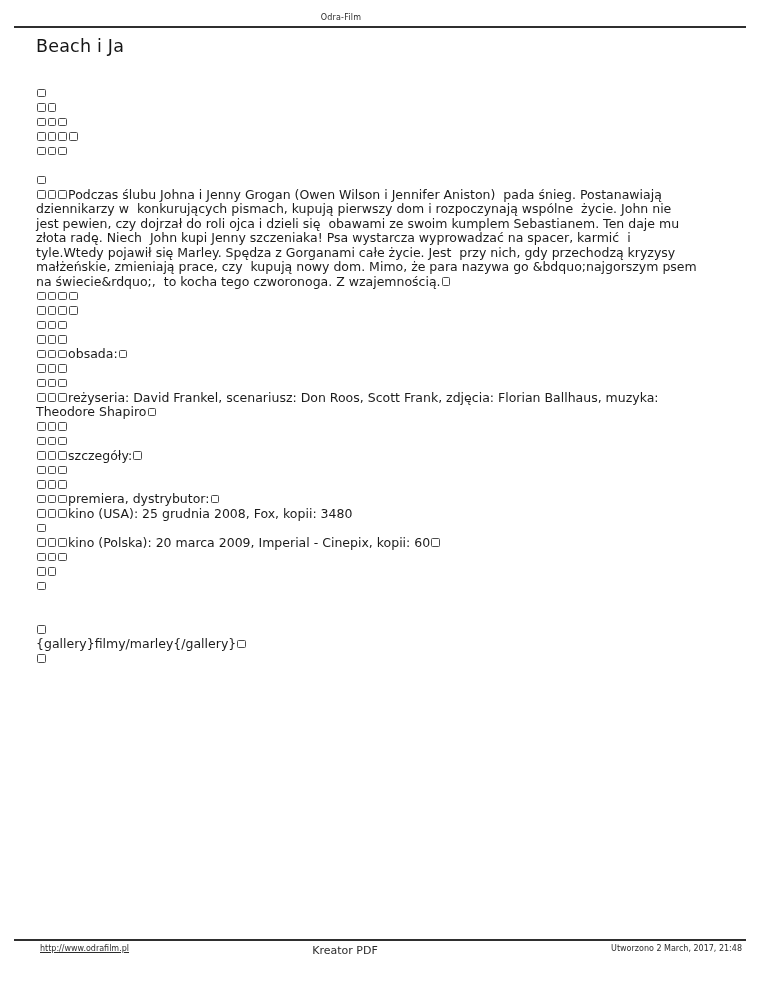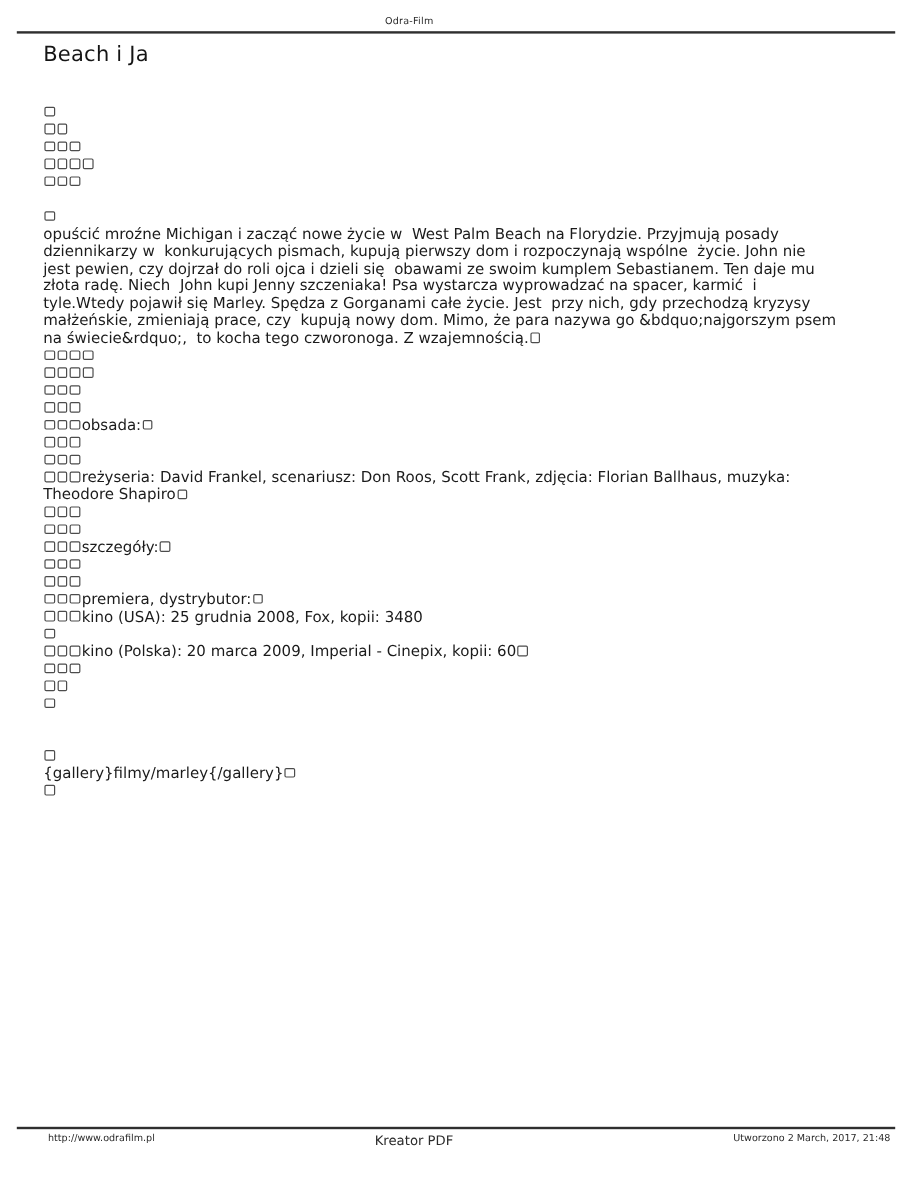--- a/index.html
+++ b/index.html
@@ -19,21 +19,21 @@
     font-size:17.5px;font-weight:400;color:#151515;letter-spacing:0.2px;
   }
   .body-text{position:absolute;top:86px;left:36px;width:722px;font-size:12.5px;color:#1b1b1b;}
   .line{height:14.5px;line-height:14.5px;white-space:pre;}
   .box{
     display:inline-block;width:6.5px;height:6.5px;
     border:1.4px solid #4c4c4c;border-radius:1.5px;
     margin:0 1.1px;vertical-align:baseline;background:#fff;
   }
   .footer-rule{position:absolute;top:939px;left:14px;width:732px;height:0;border-top:2px solid #2f2f2f;}
-  .footer-url{position:absolute;top:944px;left:40px;font-size:8px;color:#2b2b2b;}
+  .footer-url{position:absolute;top:944px;left:40px;font-size:8px;color:#2b2b2b;text-decoration:underline;}
   .footer-generator{position:absolute;top:944px;left:0;width:690px;text-align:center;font-size:11px;color:#2b2b2b;}
   .footer-created{position:absolute;top:944px;right:61px;font-size:8px;color:#2b2b2b;margin-left:15px;}
 </style>
 </head>
 <body>
 
 <div class="page">
 
   <div class="header-title">Odra-Film</div>
 
@@ -42,21 +42,21 @@
   <h1 class="page-title">Beach i Ja</h1>
 
   <div class="body-text">
       <div class="line"><span class="box"></span></div>
       <div class="line"><span class="box"></span><span class="box"></span></div>
       <div class="line"><span class="box"></span><span class="box"></span><span class="box"></span></div>
       <div class="line"><span class="box"></span><span class="box"></span><span class="box"></span><span class="box"></span></div>
       <div class="line"><span class="box"></span><span class="box"></span><span class="box"></span></div>
       <div class="line"></div>
       <div class="line"><span class="box"></span></div>
-      <div class="line">opuścić mroźne Michigan i zacząć nowe życie w  West Palm Beach na Florydzie. Przyjmują posady</div>
+      <div class="line"><span class="box"></span><span class="box"></span><span class="box"></span>Podczas ślubu Johna i Jenny Grogan (Owen Wilson i Jennifer Aniston)  pada śnieg. Postanawiają</div>
       <div class="line">dziennikarzy w  konkurujących pismach, kupują pierwszy dom i rozpoczynają wspólne  życie. John nie</div>
       <div class="line">jest pewien, czy dojrzał do roli ojca i dzieli się  obawami ze swoim kumplem Sebastianem. Ten daje mu</div>
       <div class="line">złota radę. Niech  John kupi Jenny szczeniaka! Psa wystarcza wyprowadzać na spacer, karmić  i</div>
       <div class="line">tyle.Wtedy pojawił się Marley. Spędza z Gorganami całe życie. Jest  przy nich, gdy przechodzą kryzysy</div>
       <div class="line">małżeńskie, zmieniają prace, czy  kupują nowy dom. Mimo, że para nazywa go &amp;bdquo;najgorszym psem</div>
       <div class="line">na świecie&amp;rdquo;,  to kocha tego czworonoga. Z wzajemnością.<span class="box"></span></div>
       <div class="line"><span class="box"></span><span class="box"></span><span class="box"></span><span class="box"></span></div>
       <div class="line"><span class="box"></span><span class="box"></span><span class="box"></span><span class="box"></span></div>
       <div class="line"><span class="box"></span><span class="box"></span><span class="box"></span></div>
       <div class="line"><span class="box"></span><span class="box"></span><span class="box"></span></div>

